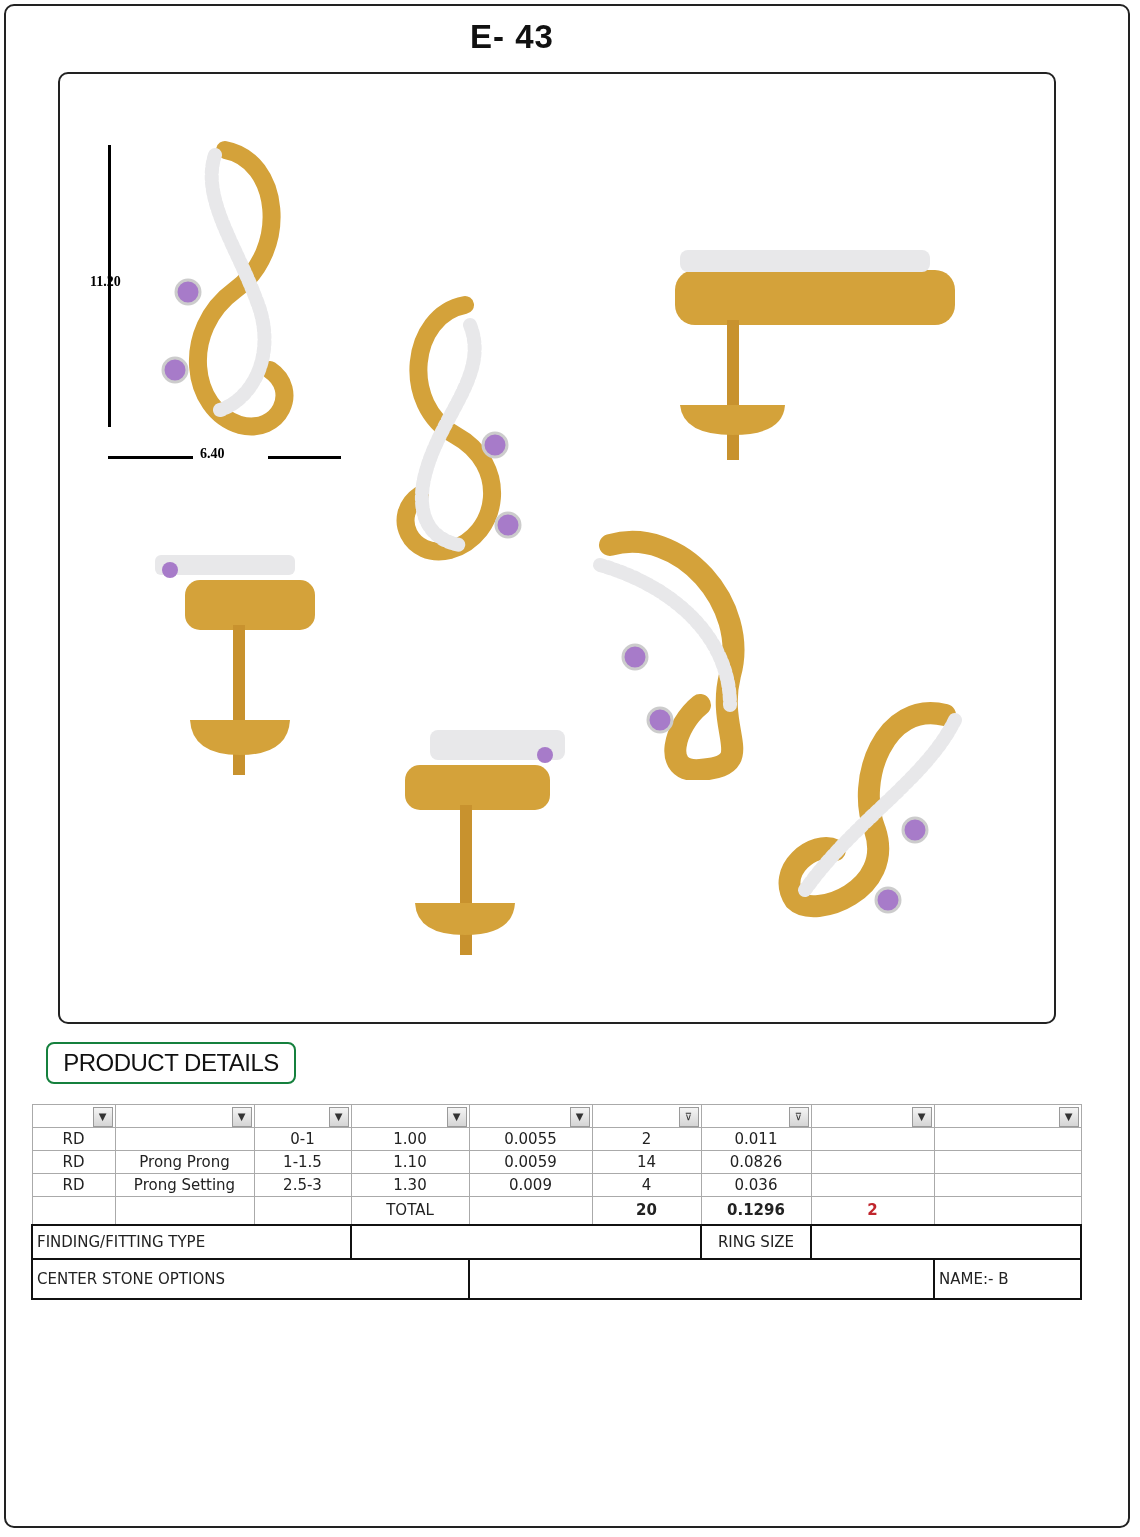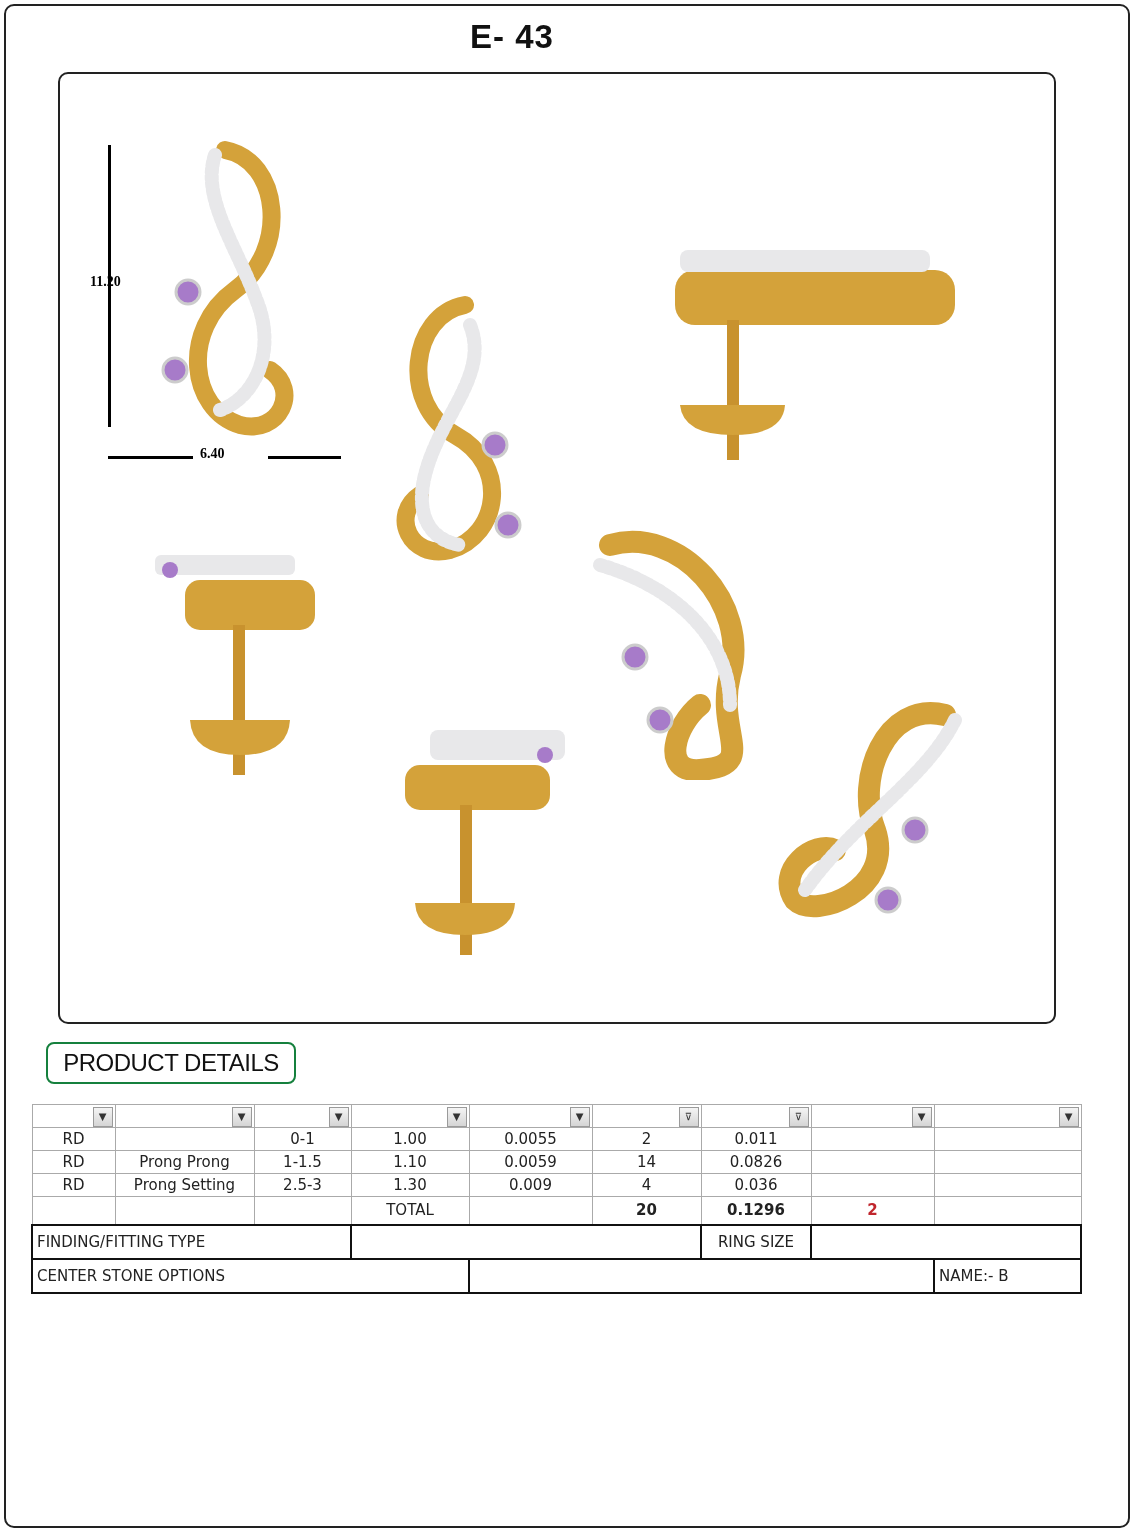--- a/index.html
+++ b/index.html
@@ -177,19 +177,19 @@
     <td class="bold">0.1296</td>
     <td class="red bold">2</td>
     <td></td>
   </tr>
   <tr style="height:34px">
     <td colspan="3" class="left box">FINDING/FITTING TYPE</td>
     <td colspan="3" class="box"></td>
     <td class="box">RING SIZE</td>
     <td colspan="2" class="box"></td>
   </tr>
-  <tr style="height:34px">
+  <tr style="height:40px">
     <td colspan="4" class="left box">CENTER STONE OPTIONS</td>
     <td colspan="4" class="box"></td>
     <td class="left box">NAME:- B</td>
   </tr>
 </tbody>
   </table>
 
 </body></html>

